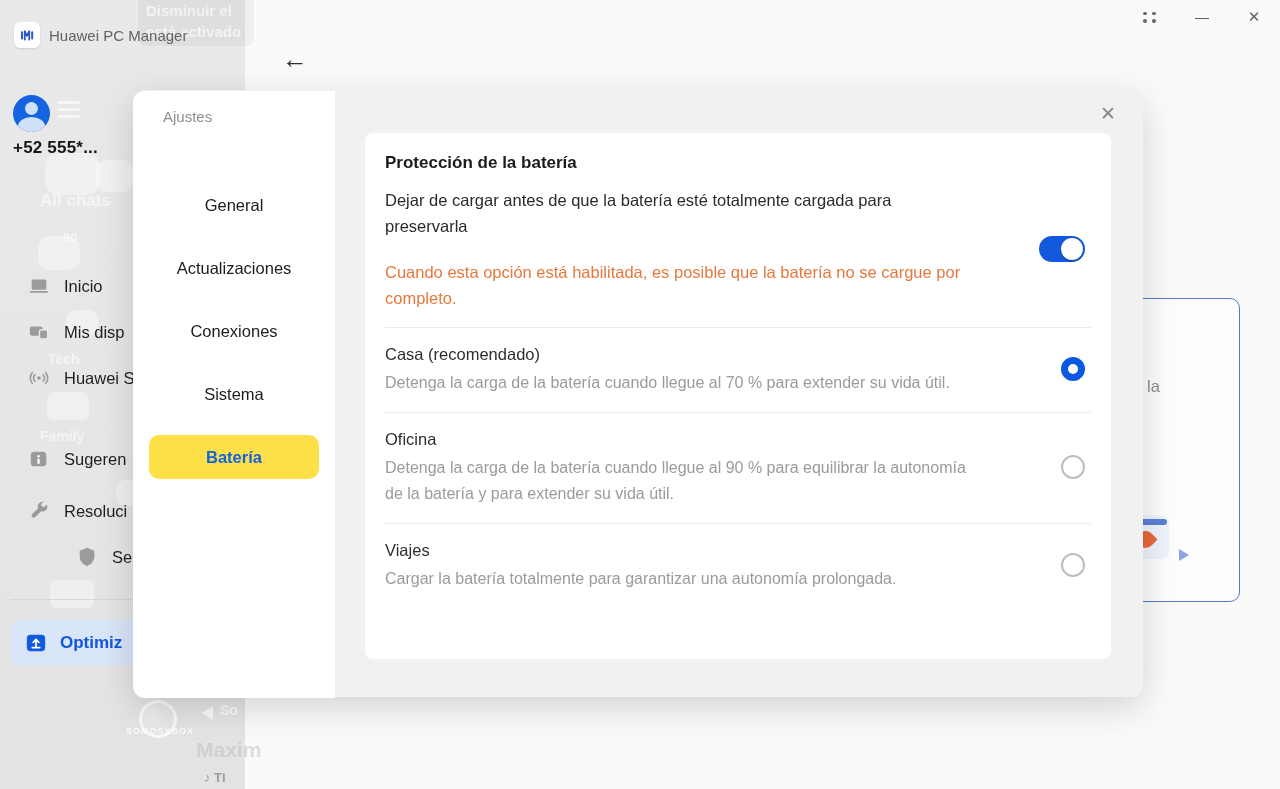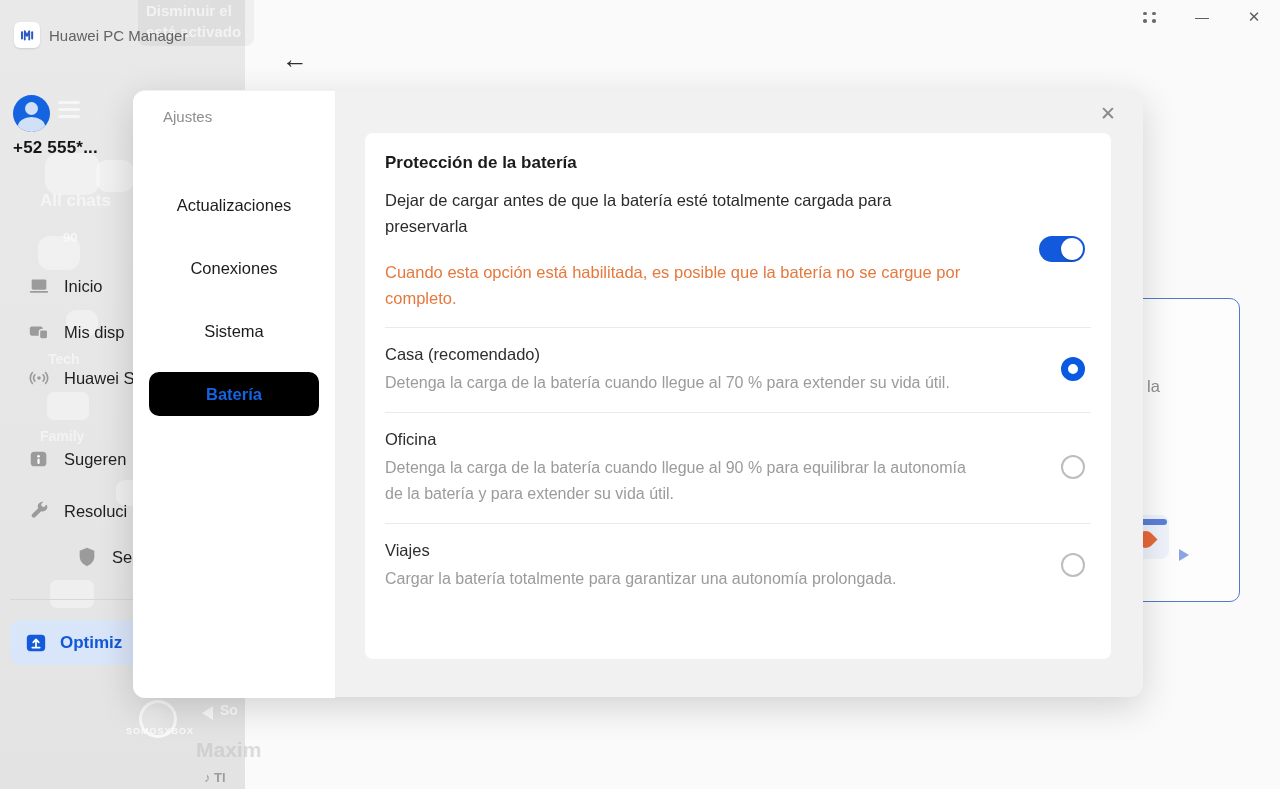--- a/index.html
+++ b/index.html
@@ -56,21 +56,21 @@
     border-top:6px solid transparent; border-bottom:6px solid transparent; border-left:10px solid #8aa4e4; }
 
   
   .dialog { position:absolute; left:133px; top:90px; width:1010px; height:607px; background:#f1f1f1;
     border-radius:12px; box-shadow:0 10px 36px rgba(0,0,0,.16); }
   .dlg-side { position:absolute; left:0; top:1px; width:202px; height:607px; background:#ffffff; border-radius:12px 0 0 12px; }
   .dlg-title { position:absolute; left:30px; top:17px; font-size:15px; color:#8e8e8e; }
   .dlg-menu { position:absolute; left:0; top:92px; width:202px; display:flex; flex-direction:column; gap:19px; align-items:center; }
   .dlg-menu-item { width:170px; height:44px; border-radius:10px; display:flex; align-items:center; justify-content:center;
     font-size:16.5px; color:#1c1c1c; }
-  .dlg-menu-item.selected { background:#000000; color:#1463e0; font-weight:bold; }
+  .dlg-menu-item.selected { background:#fde047; color:#1463e0; font-weight:bold; }
   .dlg-close { position:absolute; right:20px; top:8px; width:30px; height:30px; display:flex; align-items:center; justify-content:center;
     color:#8a8a8a; font-size:19px; }
 
   .content-card { position:absolute; left:232px; top:43px; width:746px; height:526px; background:#fff; border-radius:8px; overflow:hidden; }
   .row { display:flex; align-items:center; justify-content:space-between; padding:0 26px 0 20px; }
   .row .txt { width:600px; }
   .section-title { font-size:17px; font-weight:bold; color:#1b1b1b; padding:20px 20px 4px 20px; }
   .main-text { font-size:16.5px; color:#2b2b2b; line-height:26px; max-width:592px; }
   .warn-text { font-size:16.5px; color:#e5783c; line-height:26px; max-width:592px; margin-top:20px; }
   .mode-title { font-size:16.5px; color:#2e2e2e; line-height:24px; }
@@ -232,20 +232,21 @@
 
   <div class="ghost" style="left:202px; top:706px; width:0; height:0; border-top:7px solid transparent; border-bottom:7px solid transparent; border-right:11px solid rgba(255,255,255,.8);"></div>
   <div class="ghost g-text" style="left:220px; top:702px; font-size:14px; color:rgba(255,255,255,.85);">So</div>
   <div class="ghost" style="left:196px; top:738px; font-size:21px; color:rgba(190,190,195,.5); font-weight:bold;">Maxim</div>
   <div class="ghost" style="left:204px; top:770px; font-size:13px; color:rgba(110,110,110,.6); font-weight:bold;">♪ Tl</div>
 
   <div class="dialog">
     <div class="dlg-side">
       <div class="dlg-title">Ajustes</div>
       <div class="dlg-menu">
+        <div class="dlg-menu-item">General</div>
         <div class="dlg-menu-item">Actualizaciones</div>
         <div class="dlg-menu-item">Conexiones</div>
         <div class="dlg-menu-item">Sistema</div>
         <div class="dlg-menu-item selected">Batería</div>
       </div>
     </div>
 
     <div class="dlg-close">✕</div>
 
     <div class="content-card">

